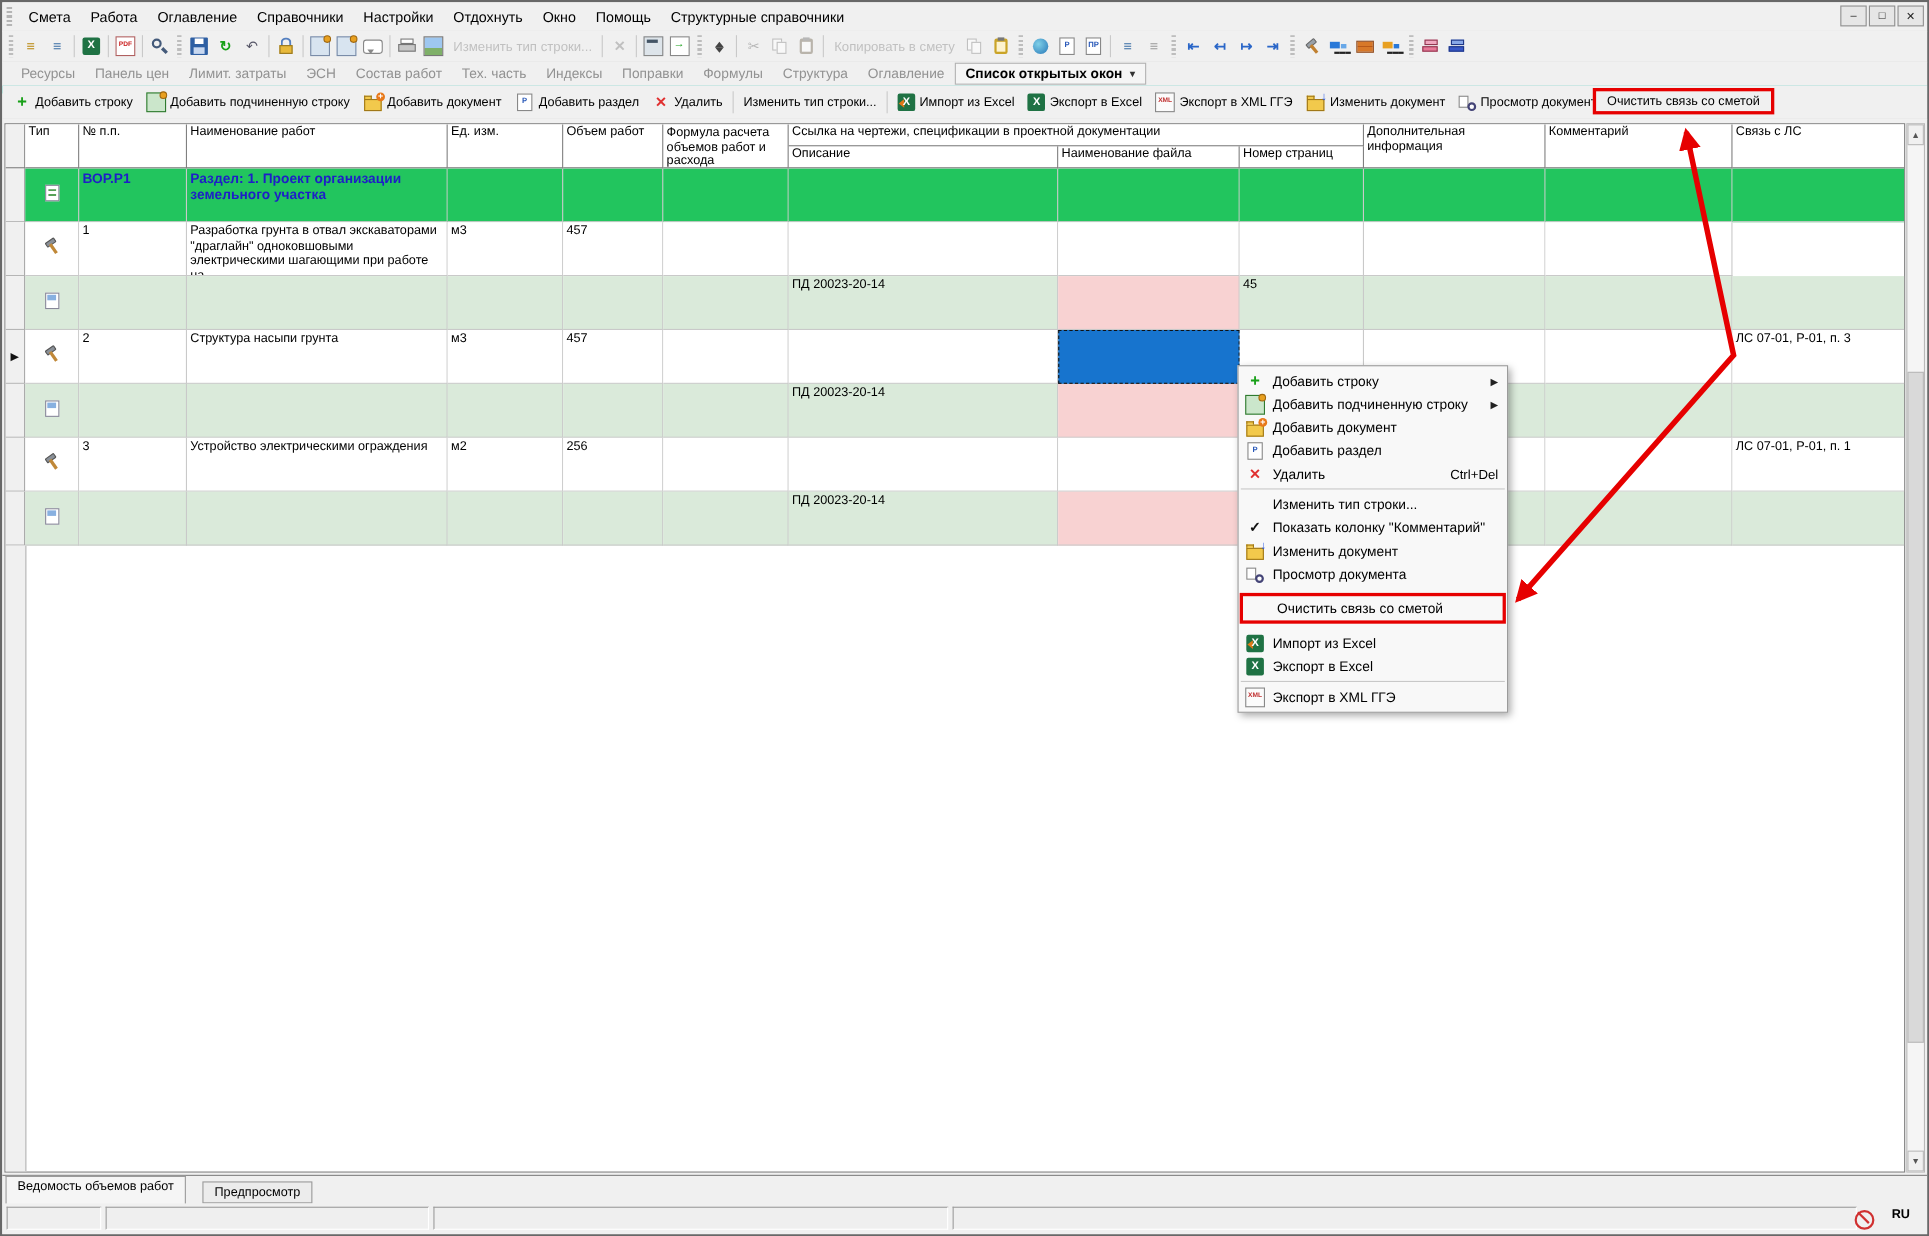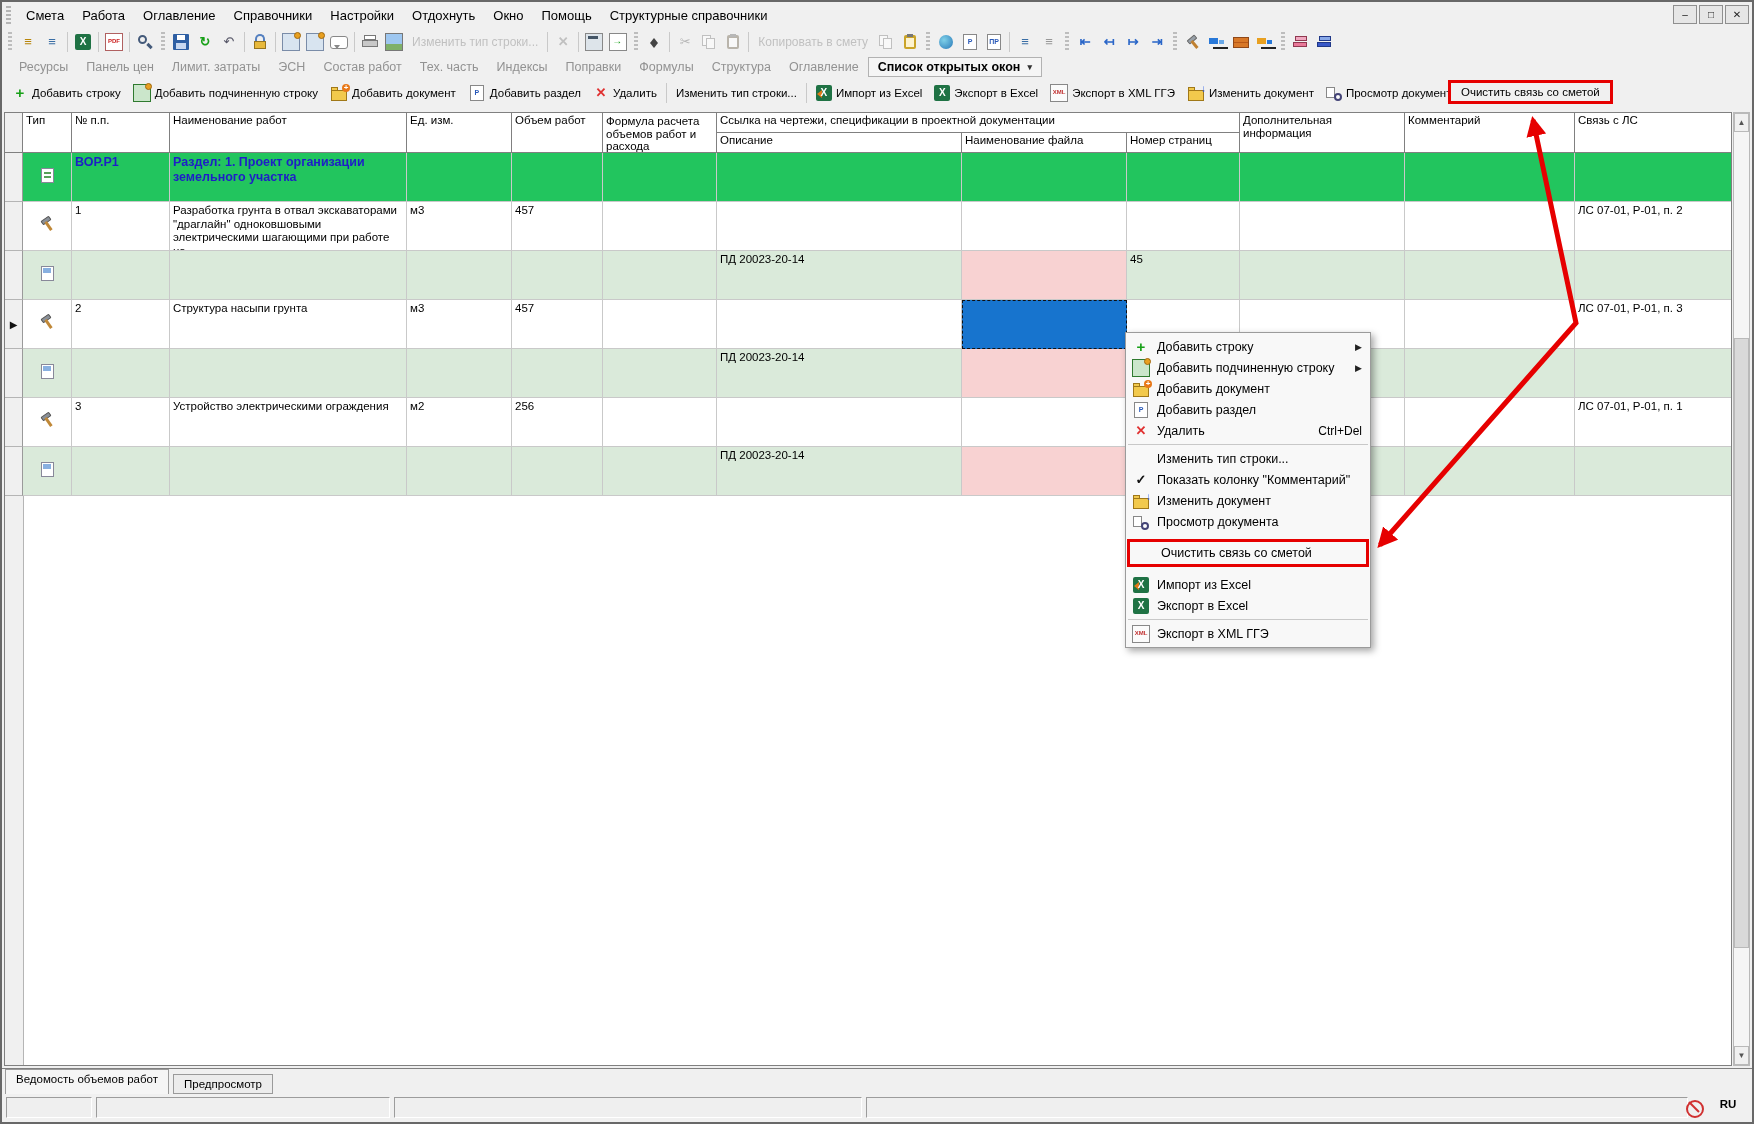--- a/index.html
+++ b/index.html
@@ -137,21 +137,21 @@
        box-shadow:3px 3px 7px rgba(0,0,0,.35);z-index:40;padding:3px 0;box-sizing:border-box;}
   .ci{display:flex;align-items:center;height:21px;padding:0 8px 0 6px;font-size:12.5px;gap:7px;white-space:nowrap;}
   .ci .ic{width:18px;display:flex;justify-content:center;flex:none;}
   .ci .sc{margin-left:auto;font-size:12px;}
   .ci .sub{margin-left:auto;font-size:9px;color:#222;}
   .csep{height:1px;background:#c8c8c8;margin:3px 2px;}
   .cgap{height:5px;}
   .ci.boxed{border:3px solid #e60000;height:22px;margin:2px 1px;padding-left:31px;background:#f8f8f8;}
   
   .bottomtabs{position:absolute;left:0;top:1066px;right:0;height:26px;background:#f0f0f0;
-              border-top:1px solid #808080;display:flex;align-items:flex-end;padding-left:3px;gap:4px;}
+              border-top:1px solid #808080;display:flex;align-items:flex-end;padding-left:3px;gap:15px;}
   .btab{font-size:11.5px;padding:3px 10px;white-space:nowrap;}
   .btab.active{background:#f5f5f5;border:1px solid #9a9a9a;border-bottom:none;height:19px;}
   .btab.plain{background:#ececec;border:1px solid #9a9a9a;margin-bottom:1px;}
   .statusbar{position:absolute;left:0;top:1092px;right:0;height:28px;background:#f0f0f0;}
   .sp{position:absolute;top:3px;height:21px;background:#efefef;border:1px solid;border-color:#9c9c9c #fff #fff #9c9c9c;box-sizing:border-box;}
   .langbox{position:absolute;right:6px;top:0;width:36px;height:20px;display:flex;align-items:center;justify-content:center;
            font-size:11.5px;font-weight:bold;}
   .noicon{position:absolute;right:48px;top:6px;width:14px;height:14px;border:2px solid #d03030;border-radius:50%;}
   .noicon::after{content:"";position:absolute;left:-1px;top:4px;width:14px;height:2px;background:#d03030;transform:rotate(45deg);}
   
@@ -458,21 +458,20 @@
             <div class="c num">1</div>
             <div class="c name">Разработка грунта в отвал экскаваторами "драглайн" одноковшовыми электрическими шагающими при работе на</div>
             <div class="c unit">м3</div>
             <div class="c volume">457</div>
             <div class="c formula"></div>
             <div class="c description"></div>
             <div class="c file"></div>
             <div class="c pages"></div>
             <div class="c extra"></div>
             <div class="c comment"></div>
-            <div class="c ls">ЛС 07-01, Р-01, п. 2</div>
           </div>
           <div class="trow row-doc">
             <div class="mcell"></div>
             <div class="c type">
               <span class="i i-page b"></span>
             </div>
             <div class="c num"></div>
             <div class="c name"></div>
             <div class="c unit"></div>
             <div class="c volume"></div>

